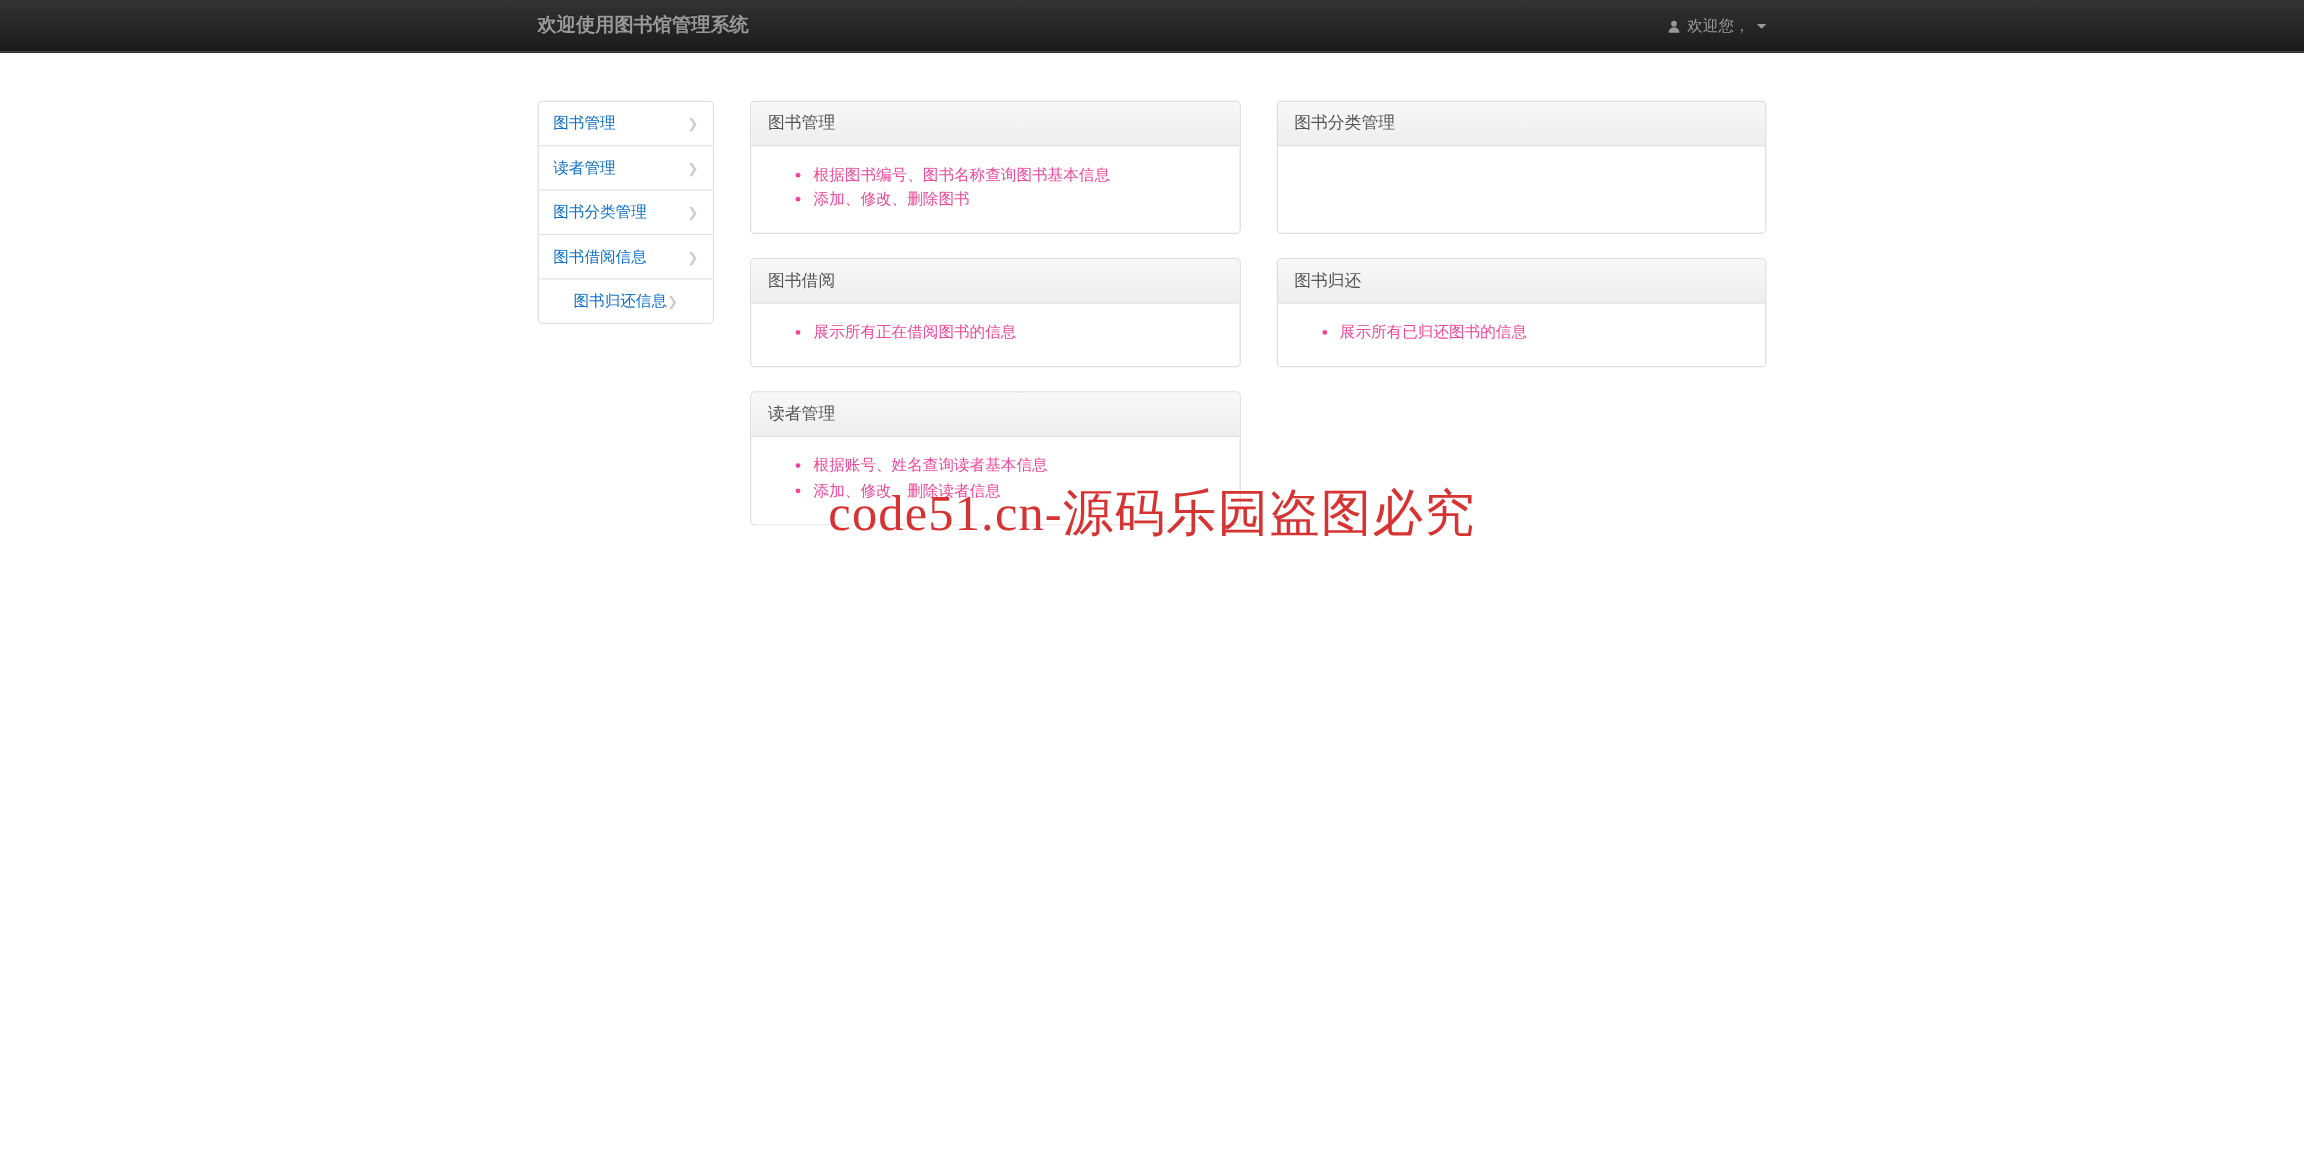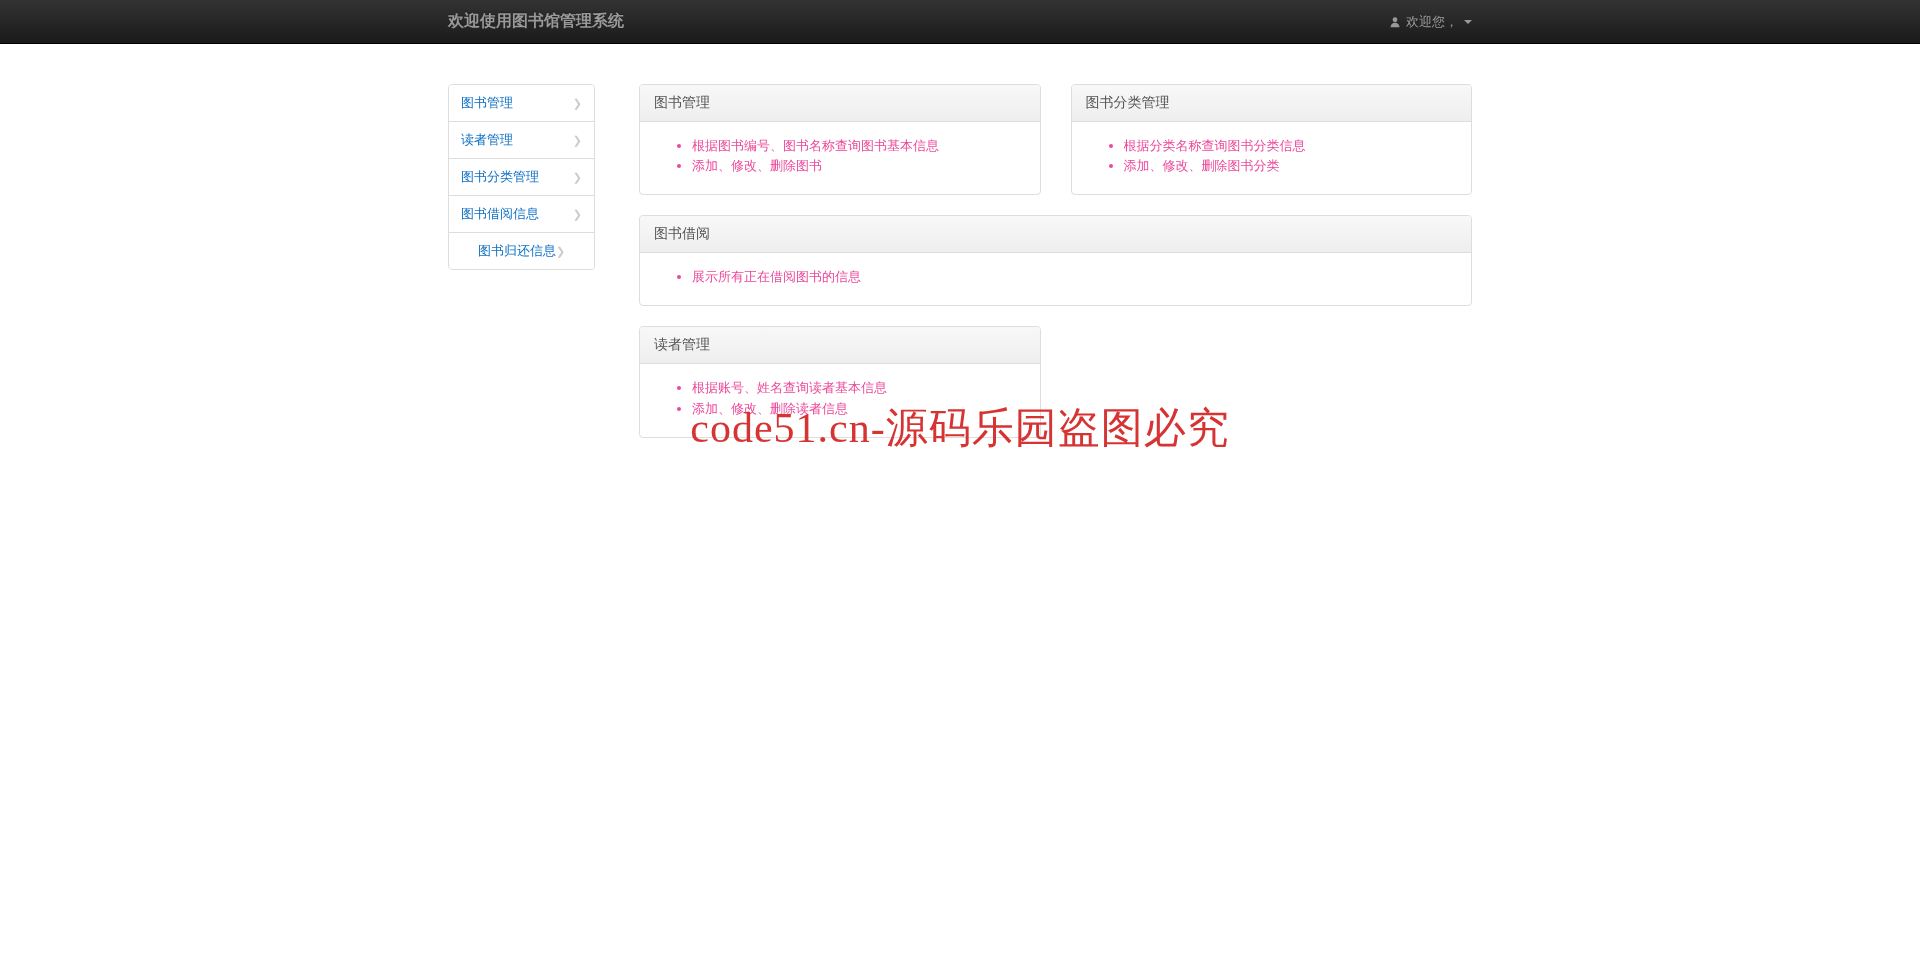--- a/index.html
+++ b/index.html
@@ -45,21 +45,21 @@
       height: 0;
       border-left: 4px solid transparent;
       border-right: 4px solid transparent;
       border-top: 4px solid #999;
     }
     
     .container {
       width: 1024px;
       margin: 40px auto 0;
       display: flex;
-      gap: 44px;
+      gap: 30px;
     }
     
     .sidebar {
       width: 147px;
       flex-shrink: 0;
     }
     .list-group {
       border: 1px solid #ddd;
       border-radius: 4px;
       overflow: hidden;
@@ -181,35 +181,37 @@
         <div class="panel-heading">图书管理</div>
         <div class="panel-body">
           <ul>
             <li>根据图书编号、图书名称查询图书基本信息</li>
             <li>添加、修改、删除图书</li>
           </ul>
         </div>
       </div>
       <div class="panel">
         <div class="panel-heading">图书分类管理</div>
-        <div class="panel-body">
-          <ul>
-            <li>根据分类名称查询图书分类信息</li>
-            <li>添加、修改、删除图书分类</li>
-          </ul>
-        </div>
       </div>
     </div>
 
     <div class="panel-row">
       <div class="panel">
         <div class="panel-heading">图书借阅</div>
         <div class="panel-body">
           <ul>
             <li>展示所有正在借阅图书的信息</li>
+          </ul>
+        </div>
+      </div>
+      <div class="panel">
+        <div class="panel-heading">图书归还</div>
+        <div class="panel-body">
+          <ul>
+            <li>展示所有已归还图书的信息</li>
           </ul>
         </div>
       </div>
     </div>
 
     <div class="panel-row">
       <div class="panel panel-half">
         <div class="panel-heading">读者管理</div>
         <div class="panel-body">
           <ul>

